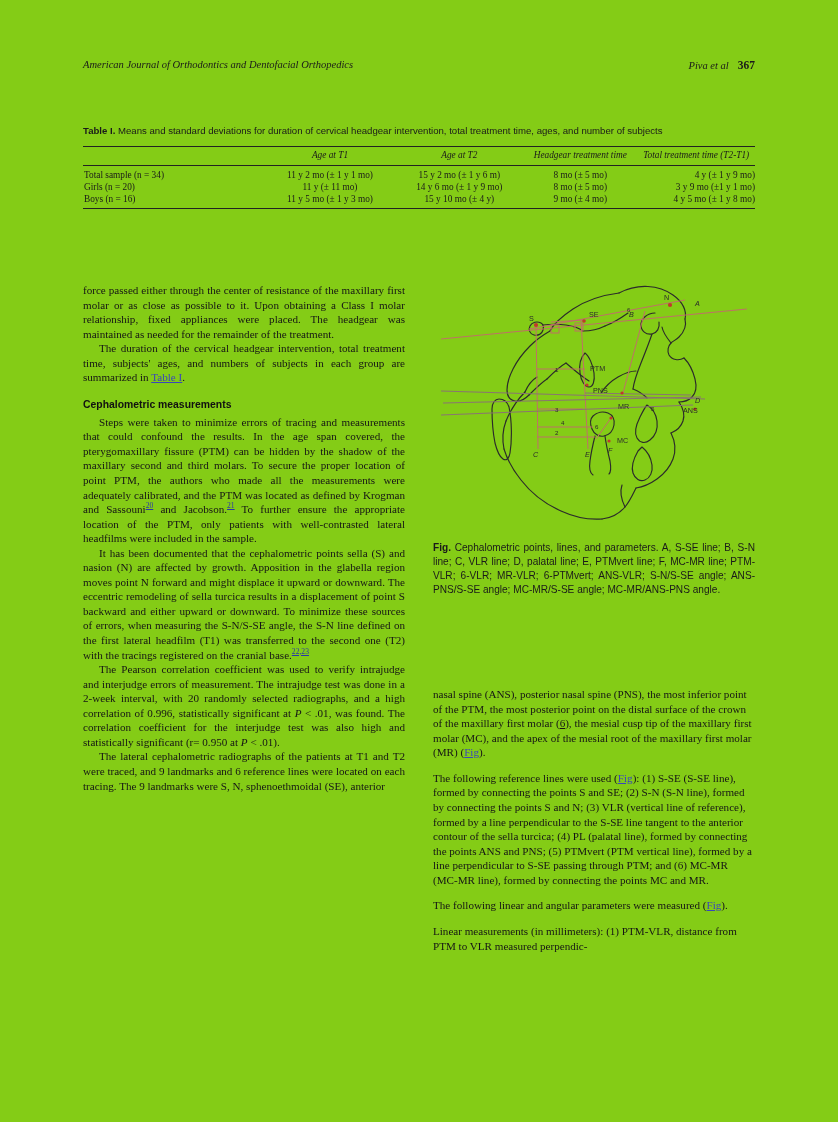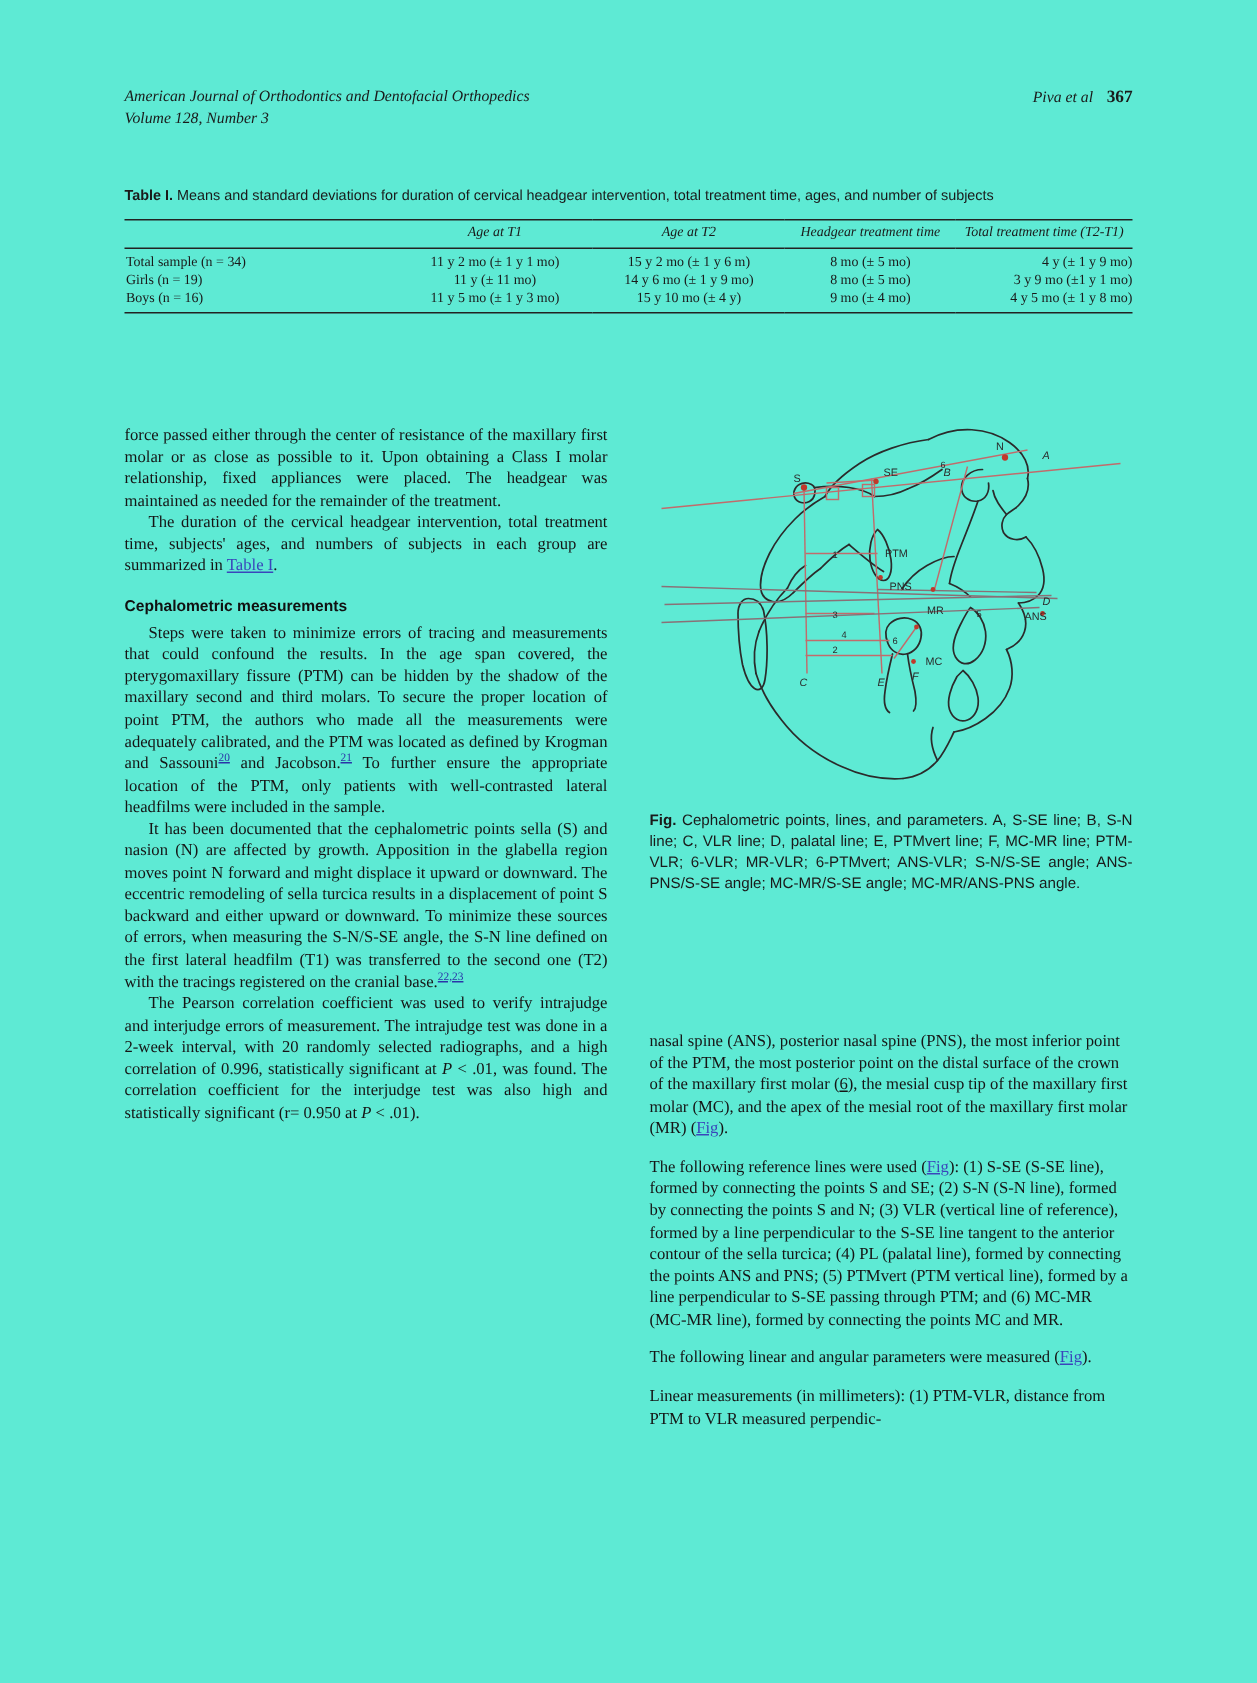--- a/index.html
+++ b/index.html
@@ -14,21 +14,21 @@
     font-family: "Liberation Serif", serif;
     color: #1a1a1a;
     overflow: hidden;
   }
 
   .page {
     position: absolute;
     left: 0; top: 0;
     width: 838px;
     height: 1122px;
-    background: #5eead4;
+    background: #84cc16;
   }
 
   
   .runhead {
     position: absolute;
     left: 83px;
     top: 58px;
     width: 672px;
     display: flex;
     justify-content: space-between;
@@ -192,21 +192,20 @@
   }
 </style>
 </head>
 <body>
 
 <div class="page">
 
   <div class="runhead">
     <div class="runhead-left">
       <div>American Journal of Orthodontics and Dentofacial Orthopedics</div>
-      <div>Volume 128, Number 3</div>
     </div>
     <div class="runhead-right">
       <span class="authors">Piva et al</span><span class="pageno">367</span>
     </div>
   </div>
 
   <div class="table-wrap">
     <div class="table-caption">
       <span class="tlabel">Table I.</span>
       <span>Means and standard deviations for duration of cervical headgear intervention, total treatment time, ages, and number of subjects</span>
@@ -223,21 +222,21 @@
       </thead>
       <tbody>
         <tr>
           <td class="rowhdr">Total sample (n = 34)</td>
           <td>11 y 2 mo (± 1 y 1 mo)</td>
           <td>15 y 2 mo (± 1 y 6 m)</td>
           <td>8 mo (± 5 mo)</td>
           <td class="lastcol">4 y (± 1 y 9 mo)</td>
         </tr>
         <tr>
-          <td class="rowhdr">Girls (n = 19)</td>
+          <td class="rowhdr">Girls (n = 20)</td>
           <td>11 y (± 11 mo)</td>
           <td>14 y 6 mo (± 1 y 9 mo)</td>
           <td>8 mo (± 5 mo)</td>
           <td class="lastcol">3 y 9 mo (±1 y 1 mo)</td>
         </tr>
         <tr>
           <td class="rowhdr">Boys (n = 16)</td>
           <td>11 y 5 mo (± 1 y 3 mo)</td>
           <td>15 y 10 mo (± 4 y)</td>
           <td>9 mo (± 4 mo)</td>
@@ -252,20 +251,21 @@
     <p><span>The duration of the cervical headgear intervention, total treatment time, subjects' ages, and numbers of subjects in each group are summarized in </span><a class="xref" href="#">Table I</a><span>.</span></p>
 
     <h3 class="subhead">Cephalometric measurements</h3>
 
     <p><span>Steps were taken to minimize errors of tracing and measurements that could confound the results. In the age span covered, the pterygomaxillary fissure (PTM) can be hidden by the shadow of the maxillary second and third molars. To secure the proper location of point PTM, the authors who made all the measurements were adequately calibrated, and the PTM was located as defined by Krogman and Sassouni</span><a class="ref" href="#">20</a><span> and Jacobson.</span><a class="ref" href="#">21</a><span> To further ensure the appropriate location of the PTM, only patients with well-contrasted lateral headfilms were included in the sample.</span></p>
 
     <p><span>It has been documented that the cephalometric points sella (S) and nasion (N) are affected by growth. Apposition in the glabella region moves point N forward and might displace it upward or downward. The eccentric remodeling of sella turcica results in a displacement of point S backward and either upward or downward. To minimize these sources of errors, when measuring the S-N/S-SE angle, the S-N line defined on the first lateral headfilm (T1) was transferred to the second one (T2) with the tracings registered on the cranial base.</span><a class="ref" href="#">22,23</a></p>
 
     <p><span>The Pearson correlation coefficient was used to verify intrajudge and interjudge errors of measurement. The intrajudge test was done in a 2-week interval, with 20 randomly selected radiographs, and a high correlation of 0.996, statistically significant at </span><span class="ital">P</span><span> &lt; .01, was found. The correlation coefficient for the interjudge test was also high and statistically significant (r= 0.950 at </span><span class="ital">P</span><span> &lt; .01).</span></p>
 
+    <p>The lateral cephalometric radiographs of the patients at T1 and T2 were traced, and 9 landmarks and 6 reference lines were located on each tracing. The 9 landmarks were S, N, sphenoethmoidal (SE), anterior</p>
   </div>
 
   <div class="figure-box">
     <svg viewBox="0 0 322 252" width="322" height="252">
       <g fill="none" stroke="#2b2b2b" stroke-width="1.15" stroke-linecap="round" stroke-linejoin="round">
 
         <path d="M186,12 C205,2 226,4 240,14 C250,21 254,30 252,38"></path>
         <path d="M186,12 C170,14 152,20 140,28 C128,36 120,44 117,50"></path>
 
         <path d="M252,38 C254,46 250,52 246,56 C243,59 240,60 238,62

